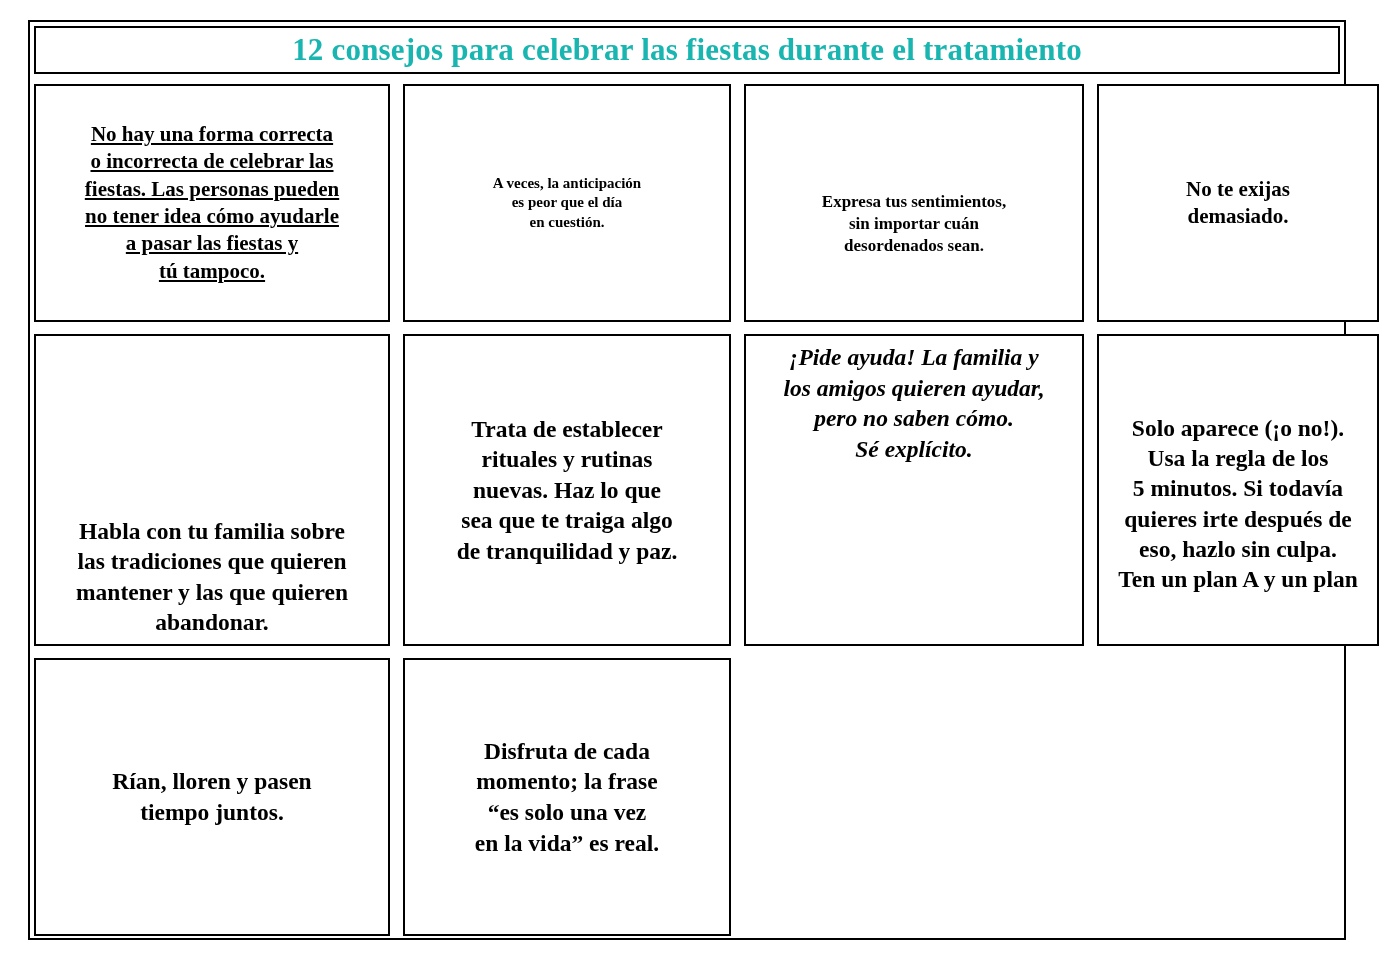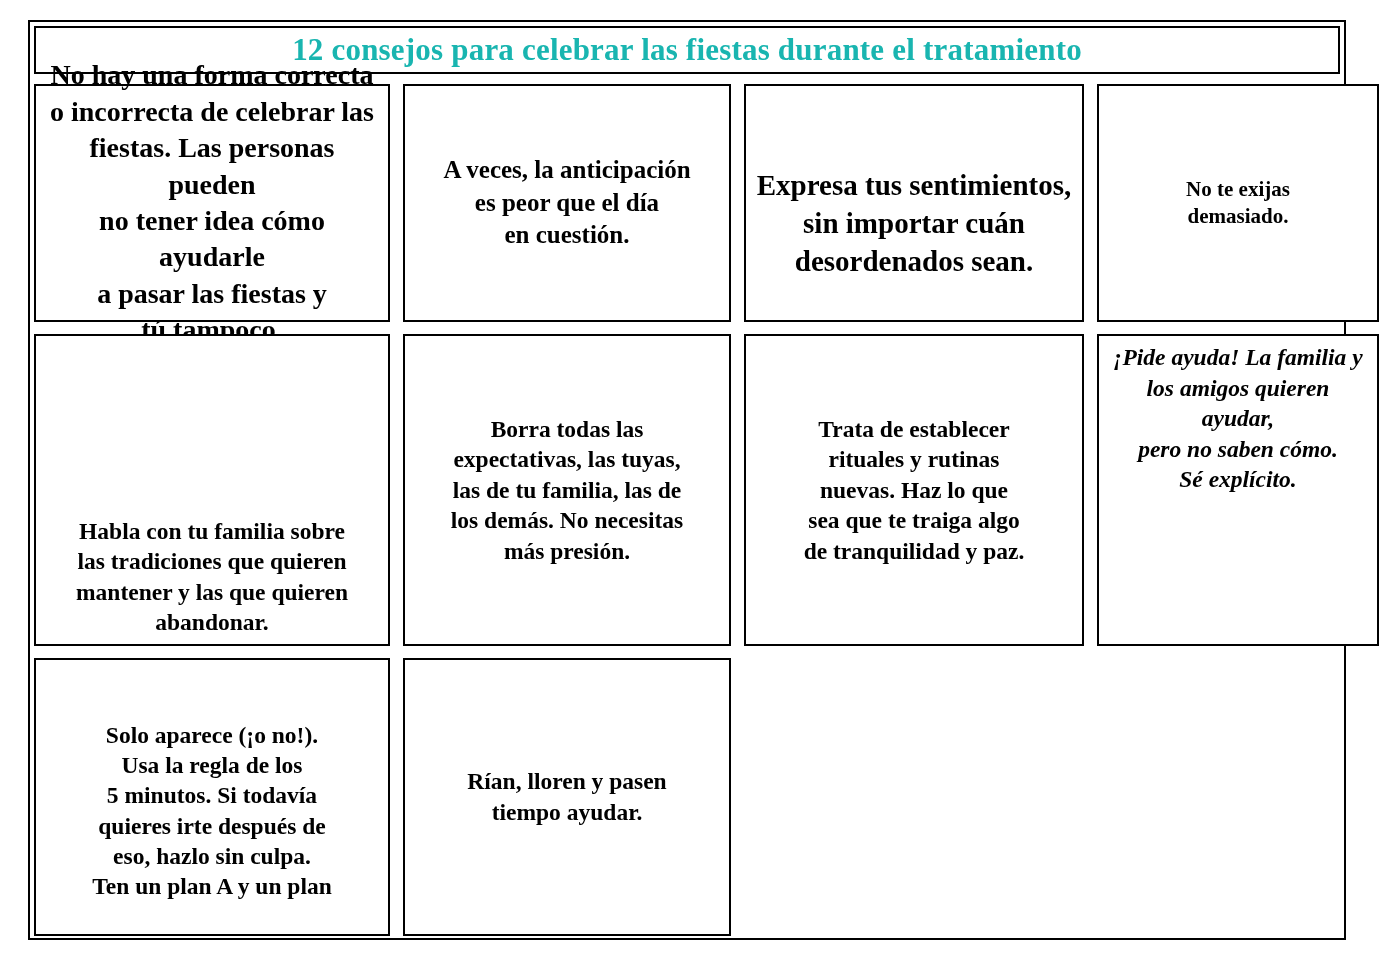--- a/index.html
+++ b/index.html
@@ -75,23 +75,23 @@
   .cell-text {
     font-family: "Liberation Serif", serif;
     font-weight: bold;
     font-size: 23.5px;
     line-height: 1.30;
     text-align: center;
     white-space: pre-line;
     color: #000000;
   }
   
-  .cell.r1c1 .cell-text { font-size: 28px; }
-  .cell.r1c2 .cell-text { font-size: 25px; font-family: Liberation Serif, serif; }
-  .cell.r1c3 .cell-text { font-size: 29px; margin-top: 42px; }
+  .cell.r1c1 .cell-text { font-size: 21px; text-decoration: underline; }
+  .cell.r1c2 .cell-text { font-size: 15px; font-family: Liberation Serif, serif; }
+  .cell.r1c3 .cell-text { font-size: 17px; margin-top: 42px; }
   .cell.r1c4 .cell-text { font-size: 21px; }
   .cell.r2c1 { align-items: flex-end; }
   .cell.r3c1 { align-items: flex-start; font-style: italic; }
   .cell.r3c2 .cell-text { line-height: 1.28; margin-top: 27px; }
 </style>
 </head>
 <body>
 
 <div class="page">
 
@@ -125,27 +125,20 @@
       <div class="cell-text">No te exijas
 demasiado.</div>
     </div>
 
     <div class="cell r2c1">
       <div class="cell-text">Habla con tu familia sobre
 las tradiciones que quieren
 mantener y las que quieren
 abandonar.</div>
     </div>
-    <div class="cell r2c3">
-      <div class="cell-text">Borra todas las
-expectativas, las tuyas,
-las de tu familia, las de
-los demás. No necesitas
-más presión.</div>
-    </div>
     <div class="cell r2c4">
       <div class="cell-text">Trata de establecer
 rituales y rutinas
 nuevas. Haz lo que
 sea que te traiga algo
 de tranquilidad y paz.</div>
     </div>
 
     <div class="cell r3c1">
       <div class="cell-text">¡Pide ayuda! La familia y
@@ -156,17 +149,23 @@
     <div class="cell r3c2">
       <div class="cell-text">Solo aparece (¡o no!).
 Usa la regla de los
 5 minutos. Si todavía
 quieres irte después de
 eso, hazlo sin culpa.
 Ten un plan A y un plan</div>
     </div>
     <div class="cell r3c3">
       <div class="cell-text">Rían, lloren y pasen
-tiempo ayudar.</div>
+tiempo juntos.</div>
+    </div>
+    <div class="cell r3c4">
+      <div class="cell-text">Disfruta de cada
+momento; la frase
+“es solo una vez
+en la vida” es real.</div>
     </div>
 
   </div>
 </div>
 
 </body></html>

